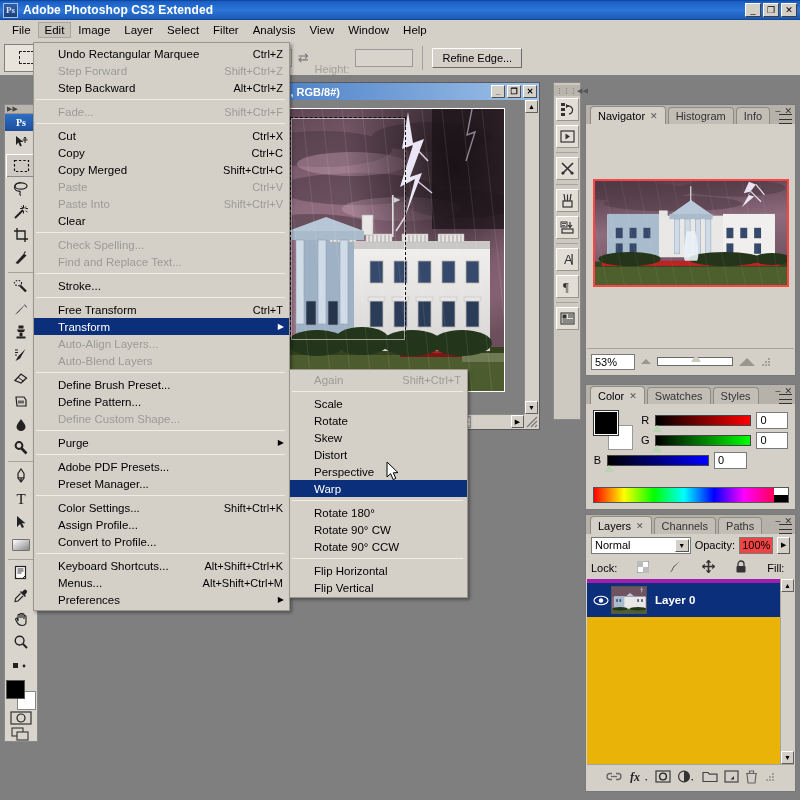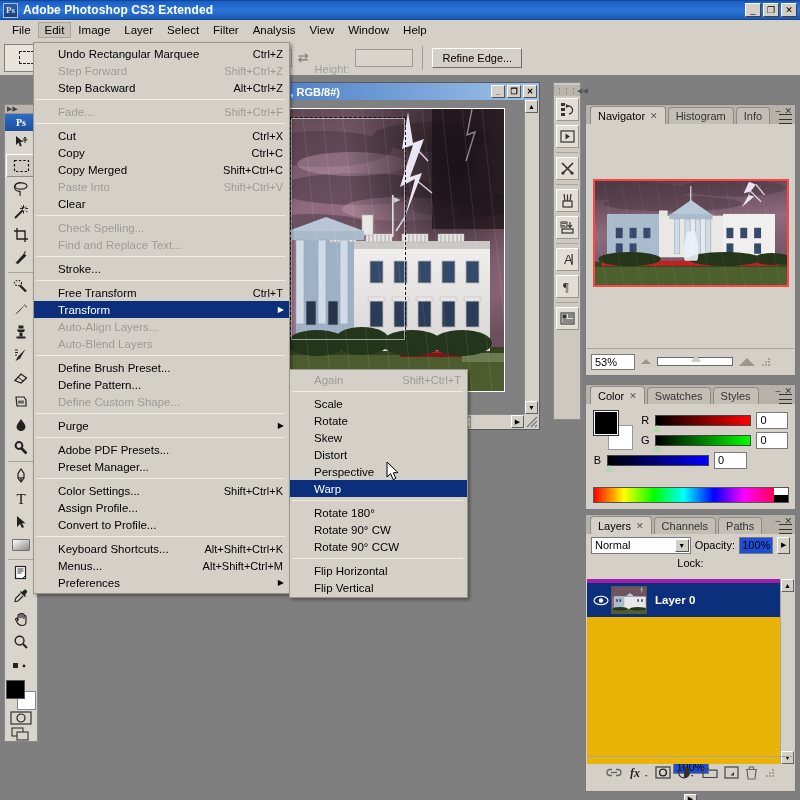--- a/index.html
+++ b/index.html
@@ -242,32 +242,32 @@
   .spectrum .wk{ width:14px;display:flex;flex-direction:column; }
   .spectrum .wk .w{ flex:1;background:#fff; } .spectrum .wk .k{ flex:1;background:#000; }
 
   
   #layersPanel{ left:585px;top:514px;width:211px;height:278px; }
   .lay-opts{ position:absolute;left:1px;top:19px;right:1px;height:22px;display:flex;align-items:center;padding:0 4px;gap:4px; }
   .blend-select{ width:104px;height:17px;background:#fff;border:1px solid #7a7a7a;
     font-size:11px;display:flex;align-items:center;padding-left:3px;position:relative; }
   .blend-select .arrow{ position:absolute;right:1px;top:1px;width:14px;height:13px;background:#d4d0c8;
     border:1px solid;border-color:#fff #555 #555 #fff;display:flex;align-items:center;justify-content:center;font-size:7px; }
-  .numbox{ width:36px;height:17px;background:#1d4ed8;border:1px solid #7a7a7a;font-size:11px;
+  .numbox{ width:36px;height:17px;background:#ef4444;border:1px solid #7a7a7a;font-size:11px;
     display:flex;align-items:center;justify-content:center; }
   .stepper{ width:13px;height:17px;background:#d4d0c8;border:1px solid;border-color:#fff #555 #555 #fff;
     display:flex;align-items:center;justify-content:center;font-size:7px; }
-  .lay-lock{ position:absolute;left:1px;top:42px;right:1px;height:21px;display:flex;align-items:center;padding:0 4px;gap:20px;flex-direction:column; }
+  .lay-lock{ position:absolute;left:1px;top:42px;right:1px;height:21px;display:flex;align-items:center;padding:0 4px;gap:20px; }
   .lay-list{ position:absolute;left:1px;top:64px;right:1px;bottom:27px;background:#eab308;border-top:4px solid #a21caf;text-align:right; }
   .lay-row{ height:34px;display:flex;align-items:center;padding:0 4px;background:#0b2f7a;color:#fff; }
   .lay-eye{ width:20px;display:flex;align-items:center;justify-content:center; }
   .lay-thumb{ width:36px;height:28px;border:1px solid #555;overflow:hidden;position:relative;background:#444; }
   .lay-name{ margin-left:8px;font-size:11.5px;font-weight:bold; }
   .lay-scroll{ position:absolute;right:1px;top:64px;width:14px;bottom:27px;background:#d4d0c8;border-left:1px solid #a8a49c; }
-  .lay-bottom{ position:absolute;left:1px;right:1px;bottom:1px;height:34px;border-top:1px solid #a8a49c;
+  .lay-bottom{ position:absolute;left:1px;right:1px;bottom:1px;height:26px;border-top:1px solid #a8a49c;
     display:flex;align-items:center;justify-content:space-around;padding:0 16px; }
 </style>
 </head>
 <body>
 
 <div id="app">
 
   <div class="titlebar">
     <div class="title-ps-icon">Ps</div>
     <div class="title-text">Adobe Photoshop CS3 Extended</div>
@@ -1027,20 +1027,24 @@
       </div>
       <div class="mrow">
         <span>Copy</span>
         <span class="sc">Ctrl+C</span>
       </div>
       <div class="mrow">
         <span>Copy Merged</span>
         <span class="sc">Shift+Ctrl+C</span>
       </div>
       <div class="mrow dis">
+        <span>Paste</span>
+        <span class="sc">Ctrl+V</span>
+      </div>
+      <div class="mrow dis">
         <span>Paste Into</span>
         <span class="sc">Shift+Ctrl+V</span>
       </div>
       <div class="mrow">
         <span>Clear</span>
       </div>
       <div class="msep"></div>
       <div class="mrow dis">
         <span>Check Spelling...</span>
       </div>

